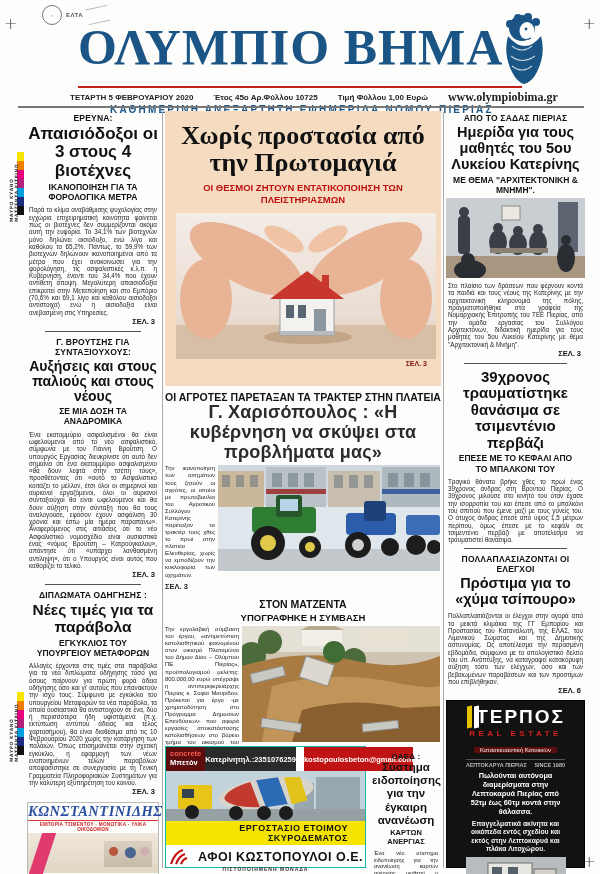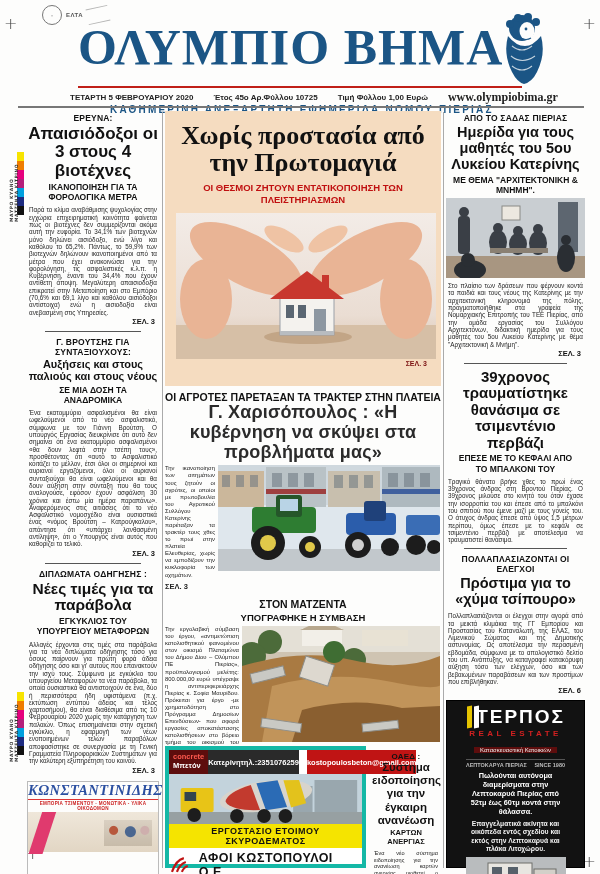--- a/index.html
+++ b/index.html
@@ -53,34 +53,34 @@
   .lead-ref{font-weight:bold;font-size:7px;color:#7a1010;text-align:right;margin:1px 10px 0 0;}
   
   .trac-kicker{font-weight:bold;font-size:10.5px;text-align:center;margin-top:5px;}
   .trac-headline{font-weight:bold;font-size:18px;line-height:1.1;text-align:center;color:#2b2b2b;letter-spacing:.2px;}
   .story-row{display:flex;gap:3px;margin-top:3px;}
   .side-text{font-size:5.9px;line-height:1.2;color:#222;text-align:justify;}
   .side-text .pageref{text-align:left;margin-top:3px;}
   
   .plat-headline{font-weight:bold;font-size:15px;line-height:1.1;text-align:center;color:#2b2b2b;}
   
-  .concrete-ad{position:absolute;left:165px;top:746px;width:201px;height:122px;border:4px solid #14b8a6;
+  .concrete-ad{position:absolute;left:165px;top:746px;width:201px;height:122px;border:1px solid #14b8a6;
         box-sizing:border-box;background:#fff;}
   .concrete-top{display:flex;height:24px;}
   .concrete-brand{width:58px;background:#5d0d0d;color:#fff;font-size:7.5px;font-weight:bold;
         line-height:1.25;padding:2px 4px;box-sizing:border-box;}
   .concrete-brand .b1{color:#ff5a4f;display:block;}
   .concrete-contactwrap{flex:1;display:flex;flex-direction:row;}
   .concrete-city{flex:1;background:#2a2a2a;color:#fff;font-weight:bold;font-size:7.5px;
         display:flex;align-items:center;justify-content:space-around;}
   .concrete-mail{flex:1;background:#c01414;color:#fff;font-weight:bold;font-size:7.5px;
         display:flex;align-items:center;justify-content:center;margin-left:8px;}
   .truck-photo{display:block;width:100%;height:50px;}
-  .yellow-bar{background:#f5e400;color:#111;font-weight:bold;font-size:9px;text-align:center;
-        padding:2px 8px;letter-spacing:.5px;}
+  .yellow-bar{background:#f5e400;color:#111;font-weight:bold;font-size:9px;text-align:right;
+        padding:2px 17px;letter-spacing:.5px;}
   .concrete-bottom{display:flex;align-items:center;justify-content:center;gap:4px;padding-top:3px;}
   .arcs{width:26px;height:18px;}
   .concrete-company{font-weight:bold;font-size:12.5px;letter-spacing:.5px;}
   .concrete-note{font-weight:bold;font-size:5px;text-align:center;letter-spacing:1px;color:#333;}
   
   .oaed{position:absolute;left:372px;top:752px;width:68px;text-align:center;}
   .oaed-headline{font-weight:bold;font-size:11.5px;line-height:1.15;}
   .oaed .bodytext{font-size:5.6px;text-align:justify;}
   
   .sem-photo{display:block;width:139px;height:80px;margin:3px 0;}
@@ -191,21 +191,21 @@
       <div class="kicker">ΕΡΕΥΝΑ:</div>
       <div class="headline-lg">Απαισιόδοξοι οι 3 στους 4 βιοτέχνες</div>
       <div class="subhead">ΙΚΑΝΟΠΟΙΗΣΗ ΓΙΑ ΤΑ ΦΟΡΟΛΟΓΙΚΑ ΜΕΤΡΑ</div>
       <div class="bodytext">Παρά το κλίμα αναβάθμισης ψυχολογίας στην εγχώρια επιχειρηματική κοινότητα φαίνεται πως οι βιοτέχνες δεν συμμερίζονται ακόμα αυτή την ευφορία. Το 34,1% των βιοτεχνών μόνο δηλώνει αισιόδοξο, ενώ λίγο και καθόλου το 65,2%. Πάντως, το 59,9% των βιοτεχνών δηλώνουν ικανοποιημένοι από τα μέτρα που έχει ανακοινώσει για την φορολόγηση, τις ασφαλιστικές κ.λ.π. η Κυβέρνηση, έναντι του 34,4% που έχουν αντίθετη άποψη. Μεγαλύτερη απαισιοδοξία επικρατεί στην Μεταποίηση και στο Εμπόριο (70,6% και 69,1 λίγο και καθόλου αισιόδοξοι αντίστοιχα) ενώ η αισιοδοξία είναι ανεβασμένη στις Υπηρεσίες.</div>
       <div class="pageref">ΣΕΛ. 3</div>
     </div>
     <hr class="artdiv">
 
     <div>
       <div class="kicker">Γ. ΒΡΟΥΤΣΗΣ ΓΙΑ ΣΥΝΤΑΞΙΟΥΧΟΥΣ:</div>
-      <div class="headline-lg" style="font-size:11px;">Αυξήσεις και στους παλιούς και στους νέους</div>
+      <div class="headline-lg" style="font-size:14px;">Αυξήσεις και στους παλιούς και στους νέους</div>
       <div class="subhead">ΣΕ ΜΙΑ ΔΟΣΗ ΤΑ ΑΝΑΔΡΟΜΙΚΑ</div>
       <div class="bodytext">Ένα εκατομμύριο ασφαλισμένοι θα είναι ωφελούμενοι από το νέο ασφαλιστικό, σύμφωνα με τον Γιάννη Βρούτση. Ο υπουργός Εργασίας διευκρίνισε ότι αυτό δεν σημαίνει ότι ένα εκατομμύριο ασφαλισμένοι «θα δουν λεφτά στην τσέπη τους», προσθέτοντας ότι «αυτό το Ασφαλιστικό κοιτάζει το μέλλον, έτσι όλοι οι σημερινοί και αυριανοί εργαζόμενοι, όλοι οι αυριανοί συνταξιούχοι θα είναι ωφελούμενοι και θα δουν αύξηση στην σύνταξη που θα τους αναλογούσε, εφόσον έχουν ασφάλιση 30 χρόνια και έστω μία ημέρα παραπάνω». Αναφερόμενος στις αιτιάσεις ότι το νέο Ασφαλιστικό νομοσχέδιο είναι ουσιαστικά ένας «νόμος Βρούτση – Κατρούγκαλου», απάντησε ότι «υπάρχει λανθασμένη αντίληψη», ότι ο Υπουργός είναι αυτός που καθορίζει το τελικό.</div>
       <div class="pageref">ΣΕΛ. 3</div>
     </div>
     <hr class="artdiv">
 
     <div>
       <div class="kicker">ΔΙΠΛΩΜΑΤΑ ΟΔΗΓΗΣΗΣ :</div>
       <div class="headline-lg" style="font-size:15.5px;">Νέες τιμές για τα παράβολα</div>
       <div class="subhead">ΕΓΚΥΚΛΙΟΣ ΤΟΥ ΥΠΟΥΡΓΕΙΟΥ ΜΕΤΑΦΟΡΩΝ</div>

